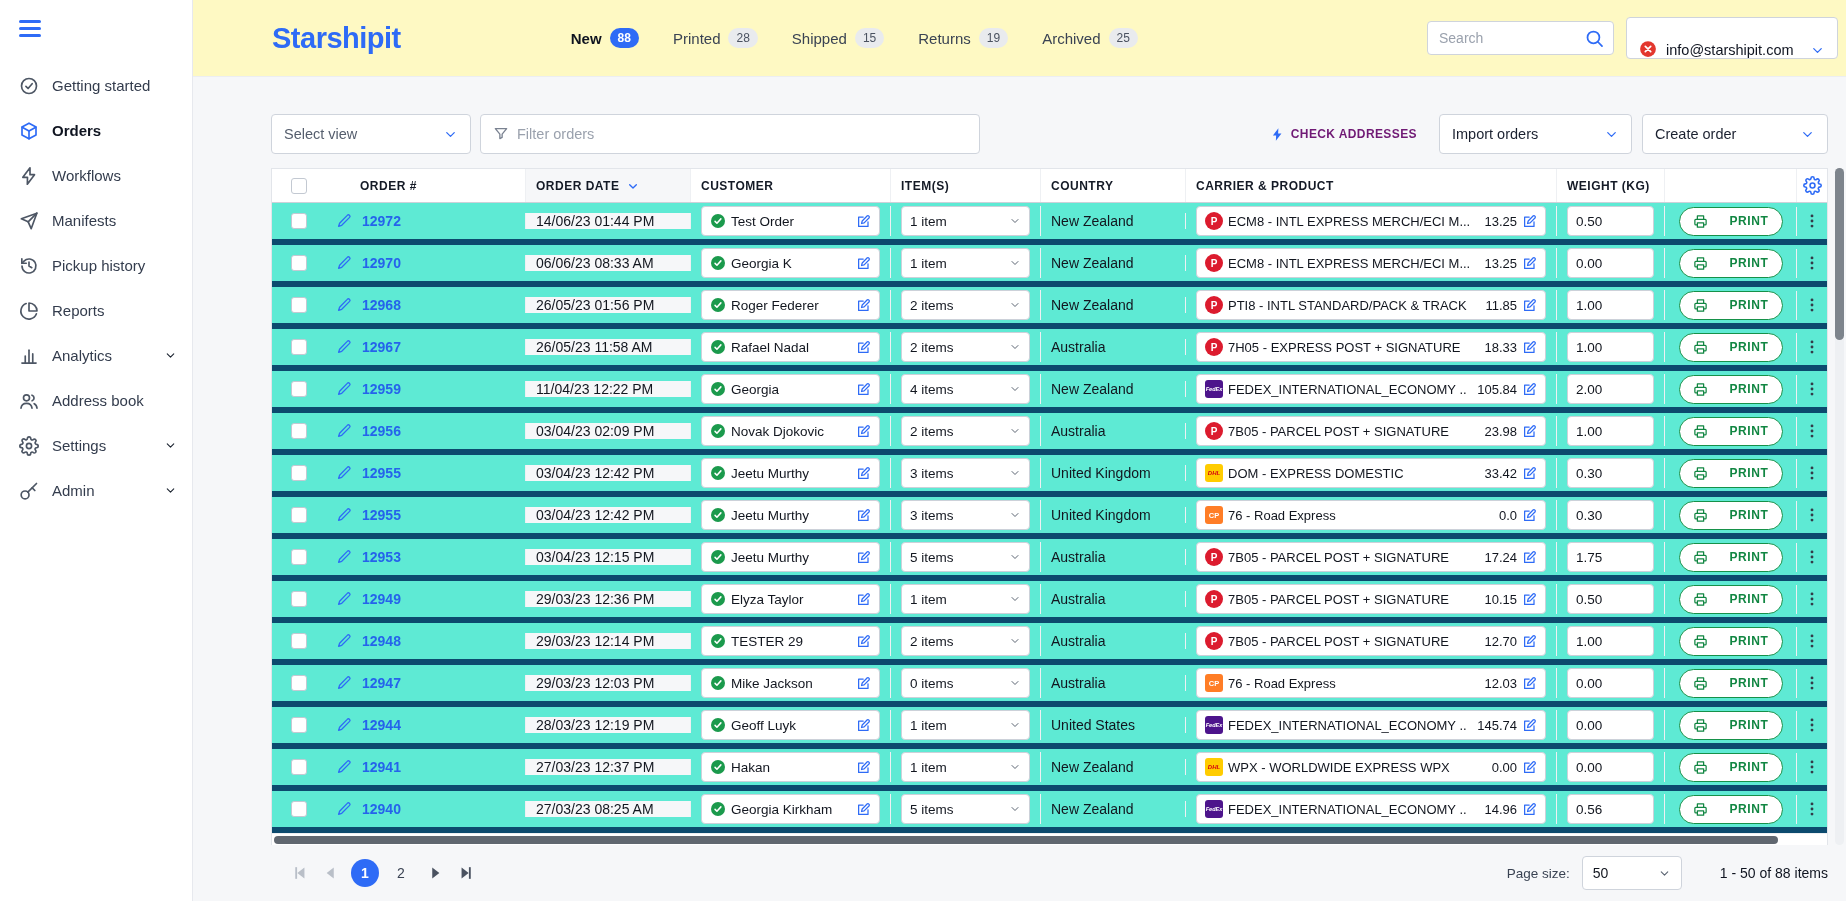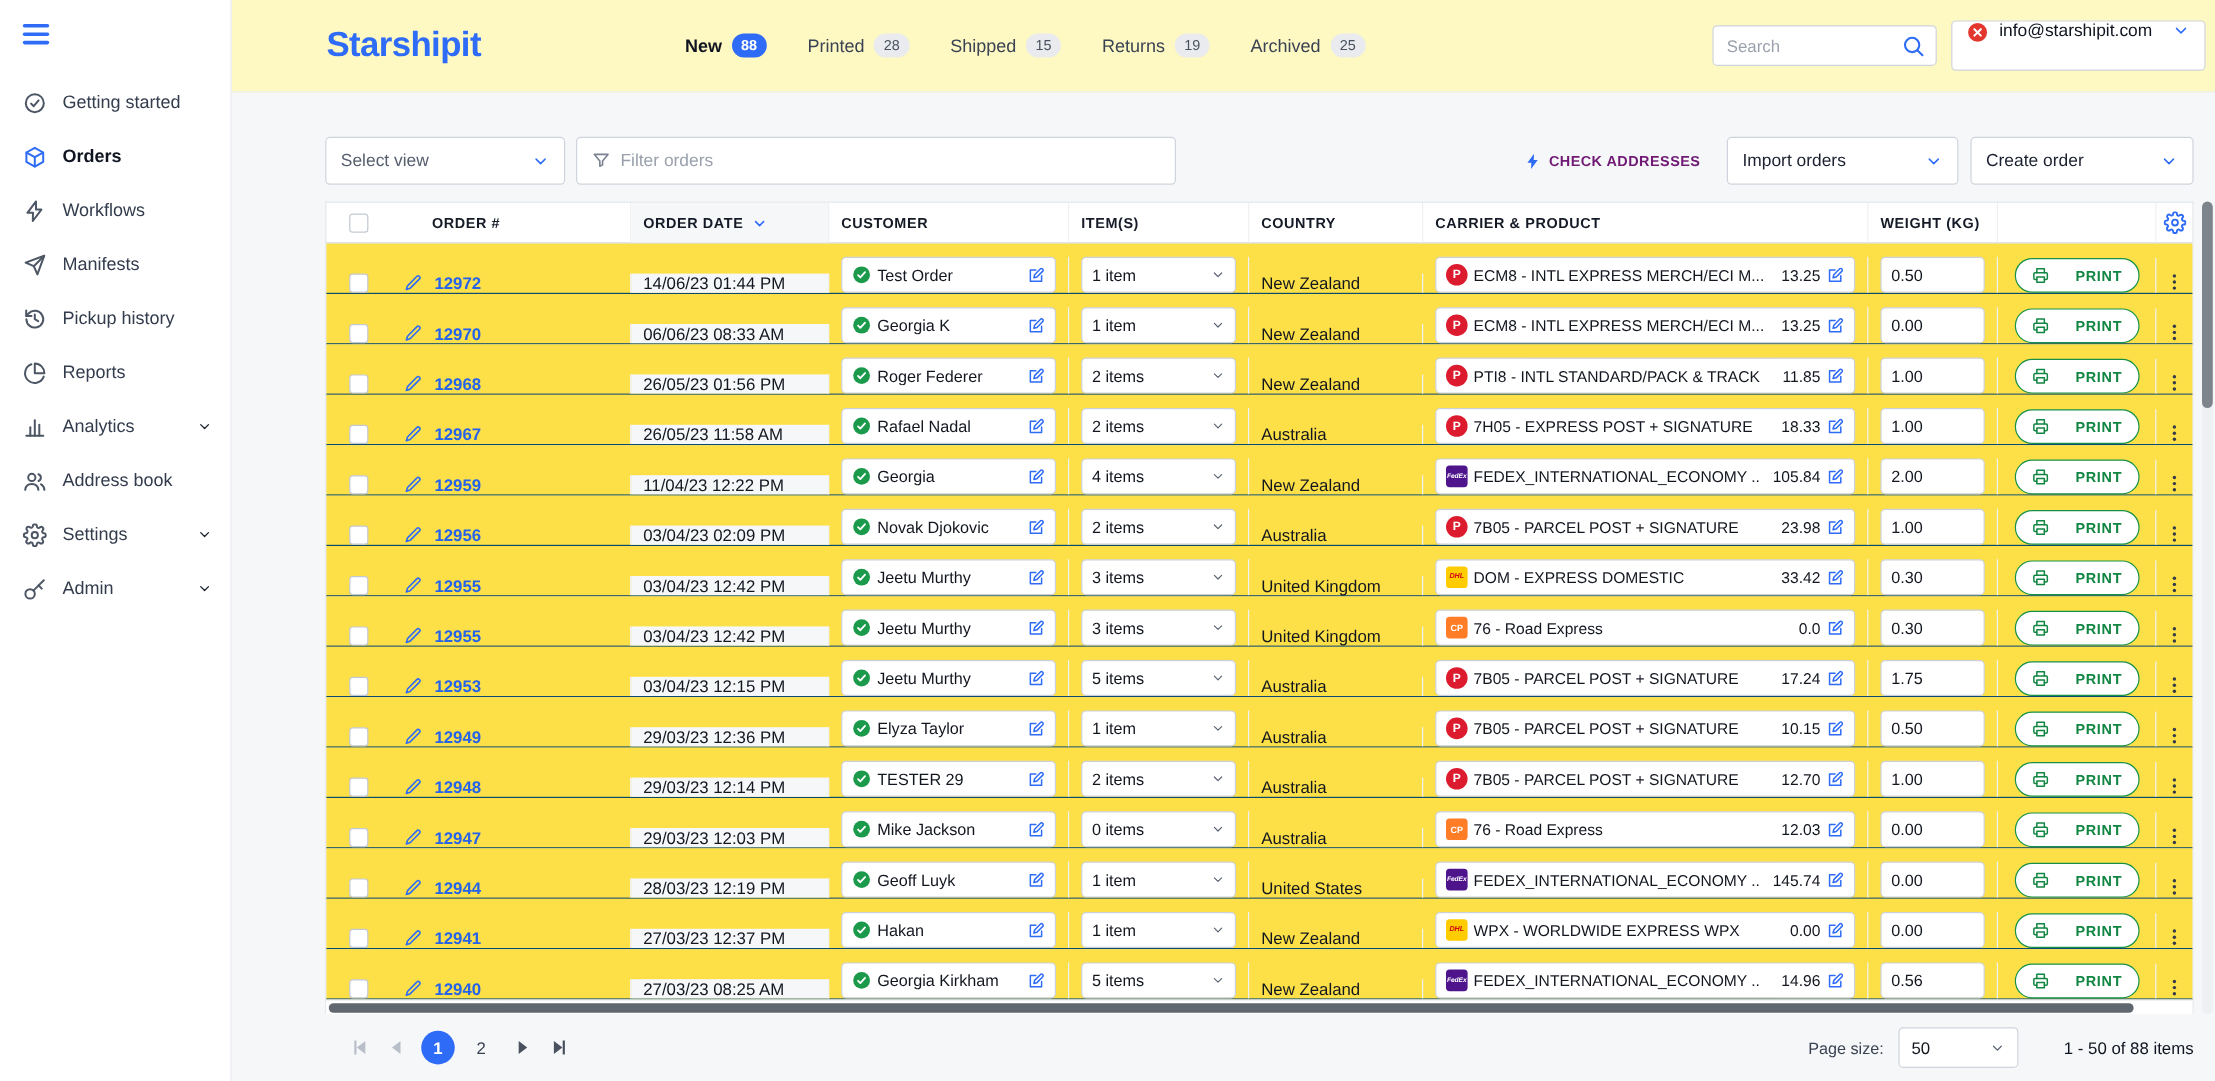--- a/index.html
+++ b/index.html
@@ -29,21 +29,21 @@
   .logo { font-size: 29px; font-weight: bold; color: #2e6bf6; letter-spacing: -0.5px; cursor: pointer; }
   .tabs { display: flex; align-items: center; gap: 34px; margin-left: 170px; }
   .tab { display: flex; align-items: center; gap: 8px; font-size: 15px; color: #3a4353; cursor: pointer; }
   .tab.active { font-weight: bold; color: #0f1420; }
   .tab-badge { background: #e9ebee; color: #4a5260; font-size: 12px; border-radius: 10px; padding: 3px 8px; min-width: 29px; text-align: center; }
   .tab.active .tab-badge { background: #2e6bf6; color: #fff; font-weight: bold; }
   .search-box { margin-left: auto; width: 187px; height: 34px; border: 1px solid #cfd4dc; border-radius: 4px; background: #fff; display: flex; align-items: center; padding: 0 8px 0 11px; }
   .search-box input { border: none; outline: none; flex: 1; min-width: 0; font-size: 14px; font-family: inherit; color: #12161f; background: transparent; }
   .search-box input::placeholder { color: #9aa1ad; }
   .search-icon { width: 21px; height: 21px; color: #2e6bf6; cursor: pointer; }
-  .account { margin-left: 12px; height: 42px; min-width: 212px; border: 1px solid #cfd4dc; border-radius: 4px; background: #fff; display: flex; align-items: flex-start; gap: 9px; padding: 0 12px; cursor: pointer; }
+  .account { margin-left: 12px; height: 42px; min-width: 212px; border: 1px solid #cfd4dc; border-radius: 4px; background: #fff; display: flex; align-items: flex-end; gap: 9px; padding: 0 12px; cursor: pointer; }
   .error-icon { width: 18px; height: 18px; }
   .account-email { font-size: 14.5px; color: #0f1420; }
   .acct-chev { width: 15px; height: 15px; color: #2e6bf6; margin-left: auto; }
 
   
   .content { position: absolute; left: 193px; top: 77px; width: 1653px; height: 824px; }
   .toolbar { display: flex; align-items: center; margin: 37px 18px 0 78px; }
   .ctl { height: 40px; border: 1px solid #cfd4dc; border-radius: 4px; background: #fff; display: flex; align-items: center; padding: 0 12px; font-size: 14.5px; cursor: pointer; }
   .ctl-label { flex: 1; }
   .ctl-chev { width: 15px; height: 15px; color: #2e6bf6; }
@@ -54,21 +54,21 @@
   .filter input::placeholder { color: #9aa1ad; }
   .toolbar-spacer { flex: 1; }
   .check-addresses { display: flex; align-items: center; gap: 6px; color: #701a75; font-size: 12px; font-weight: bold; letter-spacing: 0.4px; cursor: pointer; margin-right: 22px; text-decoration: none; }
   .bolt { width: 15px; height: 15px; color: #2e6bf6; }
   .import { width: 193px; color: #1b2130; margin-right: 10px; }
   .create { width: 186px; color: #1b2130; }
 
   
   .table { margin: 14px 18px 0 78px; background: #fff; border: 1px solid #e2e5ea; border-bottom: none; }
   .thead { display: flex; height: 34px; border-bottom: 1px solid #ccd1d9; align-items: stretch; font-size: 12px; font-weight: bold; letter-spacing: 0.5px; color: #141a26; }
-  .tr { display: flex; height: 42px; border-bottom: 1px solid #0c4a6e; background: #fde047; align-items: flex-end; }
+  .tr { display: flex; height: 42px; border-bottom: 6px solid #0c4a6e; background: #5eead4; align-items: center; }
   .th, .td { display: flex; align-items: center; padding: 0 10px; border-right: 1px solid #eef0f3; min-width: 0; }
   .col-check { width: 54px; flex: none; padding-left: 19px; border-right: none; }
   .col-order { width: 200px; flex: none; gap: 10px; }
   .th.col-order { padding-left: 34px; }
   .col-date { width: 165px; flex: none; gap: 6px; background: #f6f7f9; }
   .col-customer { width: 200px; flex: none; }
   .col-items { width: 150px; flex: none; }
   .col-country { width: 145px; flex: none; }
   .col-carrier { flex: 1 1 375px; }
   .col-weight { width: 108px; flex: none; }

